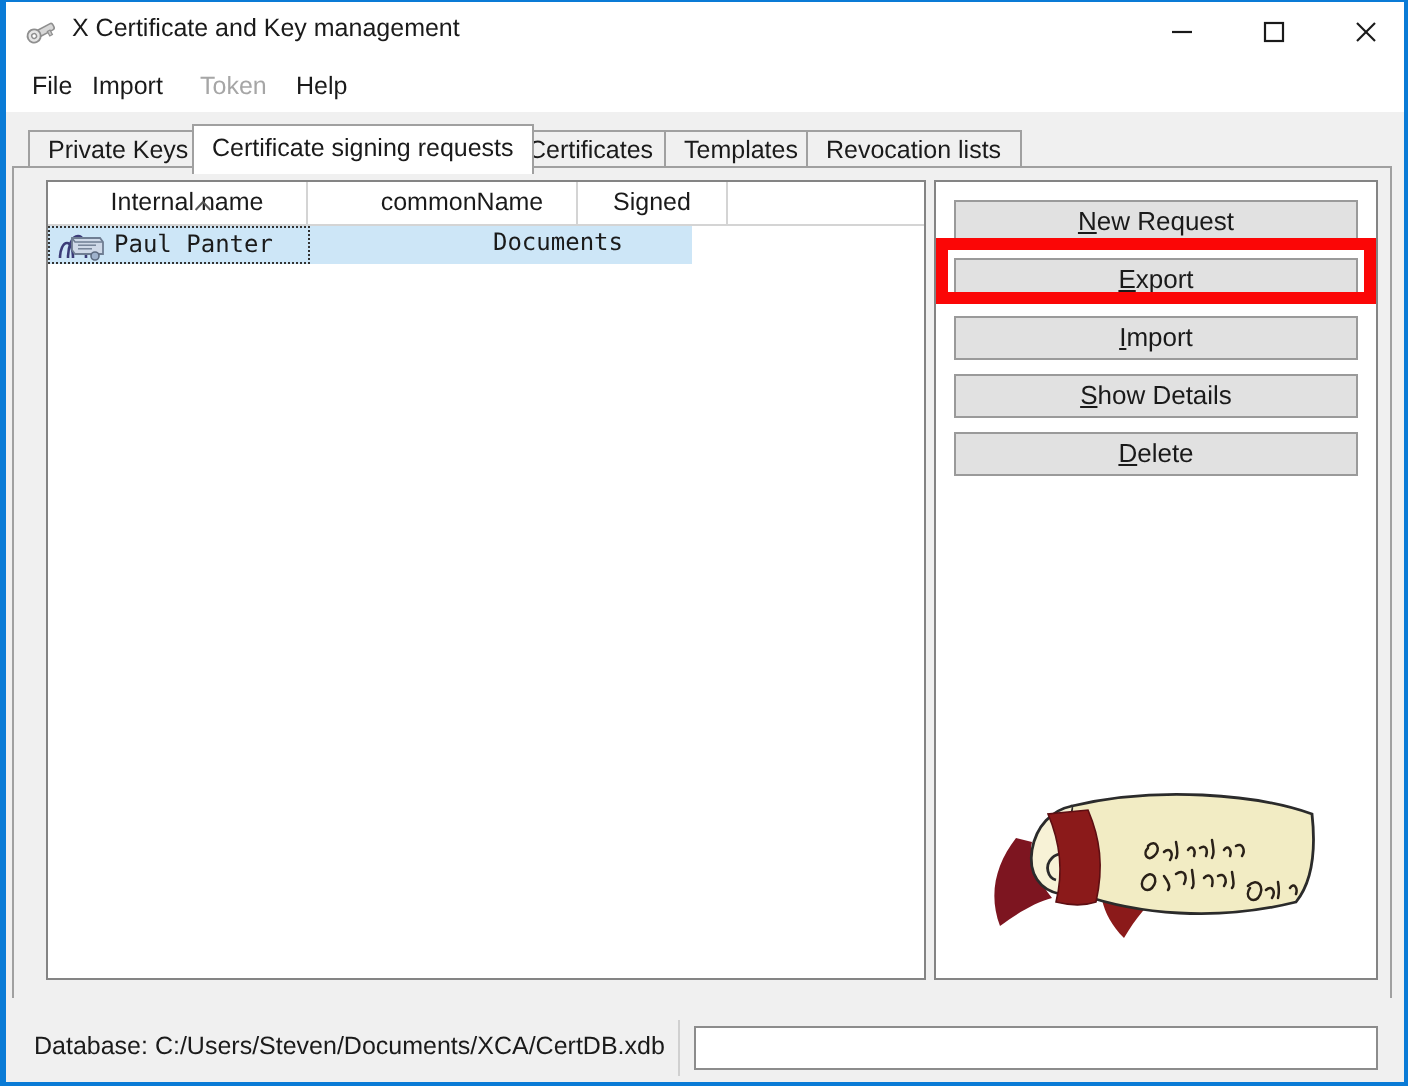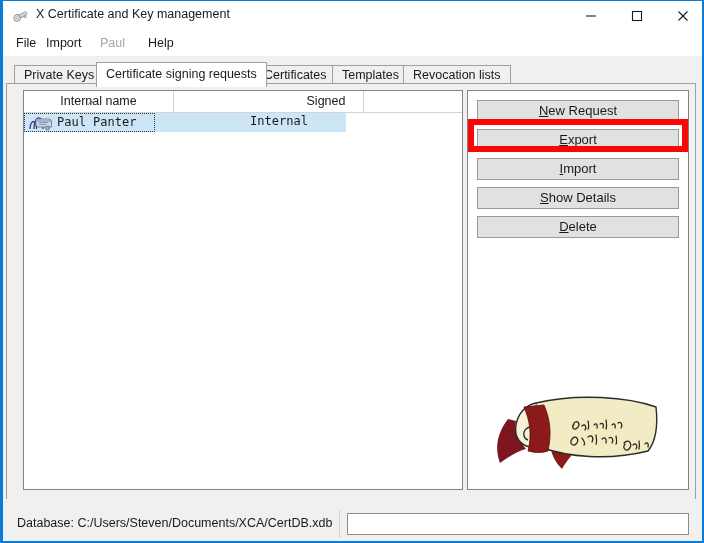--- a/index.html
+++ b/index.html
@@ -315,66 +315,67 @@
       <svg width="12" height="12" viewBox="0 0 12 12">
         <line x1="1.5" y1="1.5" x2="10.5" y2="10.5" stroke="#1a1a1a" stroke-width="1.1"></line>
         <line x1="10.5" y1="1.5" x2="1.5" y2="10.5" stroke="#1a1a1a" stroke-width="1.1"></line>
       </svg>
     </div>
   </div>
 
   <div class="menubar">
     <span class="menu-item" style="left:8px">File</span>
     <span class="menu-item" style="left:38px">Import</span>
-    <span class="menu-item disabled" style="left:92px">Paul</span>
+    <span class="menu-item disabled" style="left:92px">Token</span>
     <span class="menu-item" style="left:140px">Help</span>
   </div>
 
   <div class="client">
 
     <div class="tabbar">
       <div class="tab" style="left:11px">Private Keys</div>
       <div class="tab active" style="left:93px">Certificate signing requests</div>
       <div class="tab" style="left:251px">Certificates</div>
       <div class="tab" style="left:329px">Templates</div>
       <div class="tab" style="left:400px">Revocation lists</div>
     </div>
 
     <div class="tabpage">
 
       <div class="table-panel">
         <div class="thead">
-          <div class="th" style="left:0px;width:150px">
+          <div class="th" style="left:10px;width:120px">
             <span class="sort-caret">
               <svg width="9" height="6" viewBox="0 0 9 6">
                 <polyline points="0.8,5 4.5,1 8.2,5" fill="none" stroke="#5a5a5a" stroke-width="1"></polyline>
               </svg>
             </span>
             <span>Internal name</span>
           </div>
+          <div class="th" style="left:150px;width:115px">commonName</div>
           <div class="th" style="left:265px;width:75px">Signed</div>
         </div>
 
         <div class="trow">
           <div class="cell-name">
             <span class="row-icon">
               <svg width="26" height="15" viewBox="0 0 26 15">
                 <path d="M6 13 C6 7, 8 2, 11 2 C14 2, 15 7, 15 13" fill="none" stroke="#3c3c78" stroke-width="1.3"></path>
                 <path d="M2 13 C2 9, 3.5 5.5, 5.5 5.5 C7.5 5.5, 8.5 9, 8.5 13" fill="none" stroke="#3c3c78" stroke-width="1.3"></path>
                 <path d="M8 3 L22 3 L23.5 5 L23.5 11 L9.5 11 L8 9 Z" fill="#cfd9e8" stroke="#6f7d92" stroke-width="0.9"></path>
                 <path d="M8 3 L9.5 5 L23.5 5" fill="none" stroke="#6f7d92" stroke-width="0.8"></path>
                 <line x1="11" y1="6.6" x2="20" y2="6.6" stroke="#6f7d92" stroke-width="0.7"></line>
                 <line x1="11" y1="8.4" x2="18" y2="8.4" stroke="#6f7d92" stroke-width="0.7"></line>
                 <circle cx="19.5" cy="12" r="2" fill="#9fb2cc" stroke="#5d6b80" stroke-width="0.8"></circle>
               </svg>
             </span>
             <span class="cell-name-text">Paul Panter</span>
           </div>
           <div style="position:absolute;left:131px;top:1px;width:58px;height:17px"></div>
-          <div class="cell-signed">Internal</div>
+          <div class="cell-signed">Documents</div>
         </div>
       </div>
 
       <div class="side-panel">
 
         <button class="sbtn" style="top:9px"><span class="mn">N</span><span>ew Request</span></button>
         <button class="sbtn" style="top:38px"><span class="mn">E</span><span>xport</span></button>
         <button class="sbtn" style="top:67px"><span class="mn">I</span><span>mport</span></button>
         <button class="sbtn" style="top:96px"><span class="mn">S</span><span>how Details</span></button>
         <button class="sbtn" style="top:125px"><span class="mn">D</span><span>elete</span></button>

